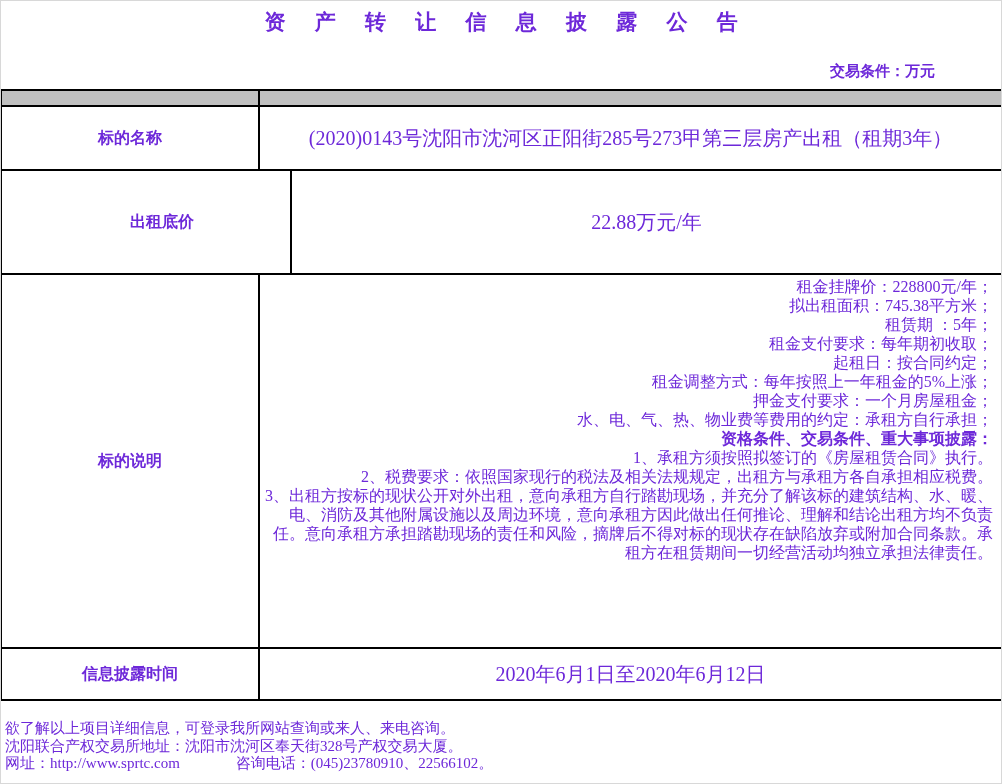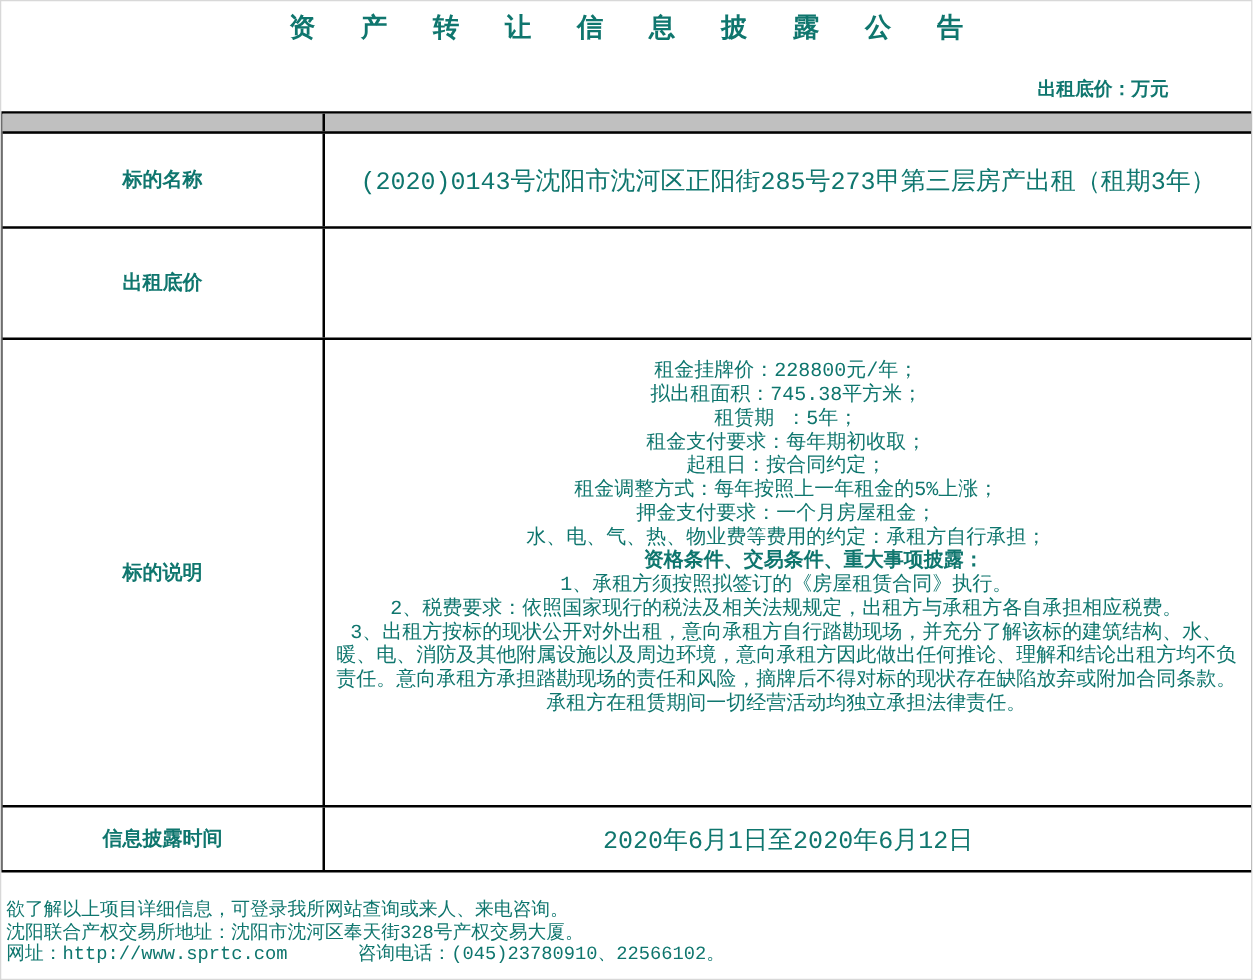--- a/index.html
+++ b/index.html
@@ -3,22 +3,22 @@
 <meta charset="utf-8">
 <style>
   * { margin: 0; padding: 0; box-sizing: border-box; }
   html, body { background: #f3f3f3; }
   .page {
     position: relative;
     width: 1002px;
     height: 784px;
     background: #ffffff;
     border: 1px solid #d8d8d8;
-    font-family: Liberation Mono, monospace;
-    color: #0f766e;
+    font-family: Liberation Serif, serif;
+    color: #6d28d9;
     overflow: hidden;
   }
   .title {
     padding-top: 7px;
     text-align: center;
     font-size: 21px;
     font-weight: bold;
     letter-spacing: 12px;
     text-indent: 12px;
     white-space: nowrap;
@@ -63,30 +63,30 @@
     font-size: 16px;
     text-align: center;
   }
   .t-value {
     display: flex;
     align-items: center;
     justify-content: center;
     font-size: 20px;
     text-align: center;
   }
-  .row-name  { height: 76px; }
-  .row-price { height: 89px; }
+  .row-name  { height: 64px; }
+  .row-price { height: 104px; padding-left: 32px; }
   .row-desc  { height: 374px; }
   .row-time  { height: 50px; }
   .desc-cell {
     display: block;
-    padding: 16px 8px 0 5px;
+    padding: 2px 8px 0 5px;
     font-size: 16px;
     line-height: 19px;
-    text-align: center;
+    text-align: right;
     word-break: break-all;
     overflow: hidden;
   }
   .desc-line { margin: 0; }
   .desc-heading { font-weight: bold; margin-left: 44px; }
   .footer {
     position: absolute;
     top: 719px;
     left: 4px;
     right: 4px;
@@ -95,36 +95,37 @@
   }
   .footer-gap { display: inline-block; width: 56px; }
 </style>
 </head>
 <body>
 
 <div class="page">
 
   <div class="title">资 产 转 让 信 息 披 露 公 告</div>
 
-  <div class="unit-note">出租底价：万元</div>
+  <div class="unit-note">交易条件：万元</div>
 
   <div class="asset-table">
 
     <div class="header-row">
       <div class="hcell-left"></div>
       <div class="hcell-right"></div>
     </div>
 
     <div class="t-row row-name">
       <div class="t-label">标的名称</div>
       <div class="t-value">(2020)0143号沈阳市沈河区正阳街285号273甲第三层房产出租（租期3年）</div>
     </div>
 
     <div class="t-row row-price">
       <div class="t-label">出租底价</div>
+      <div class="t-value">22.88万元/年</div>
     </div>
 
     <div class="t-row row-desc">
       <div class="t-label">标的说明</div>
       <div class="t-value desc-cell">
         <p class="desc-line">租金挂牌价：228800元/年；</p>
         <p class="desc-line">拟出租面积：745.38平方米；</p>
         <p class="desc-line">租赁期 ：5年；</p>
         <p class="desc-line">租金支付要求：每年期初收取；</p>
         <p class="desc-line">起租日：按合同约定；</p>

